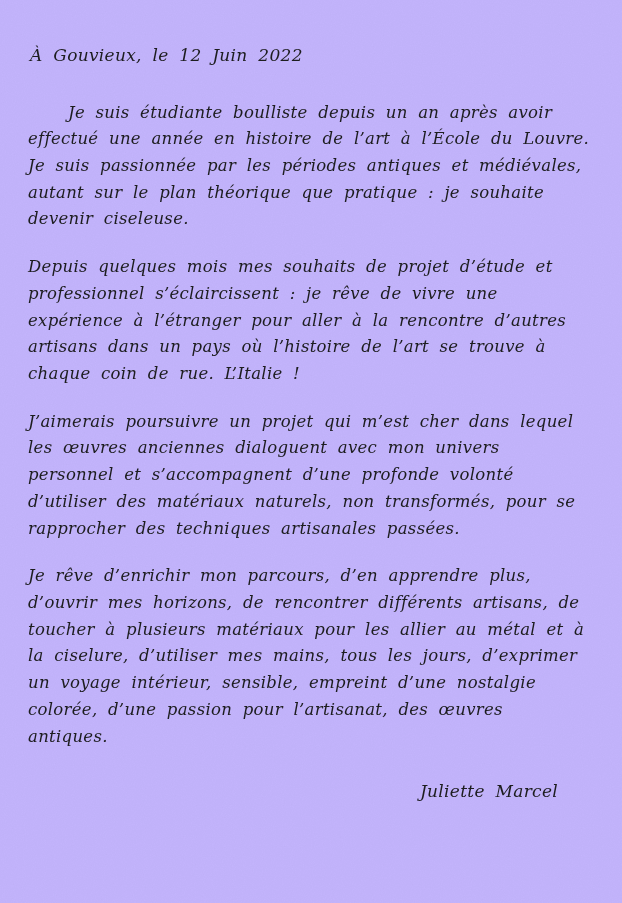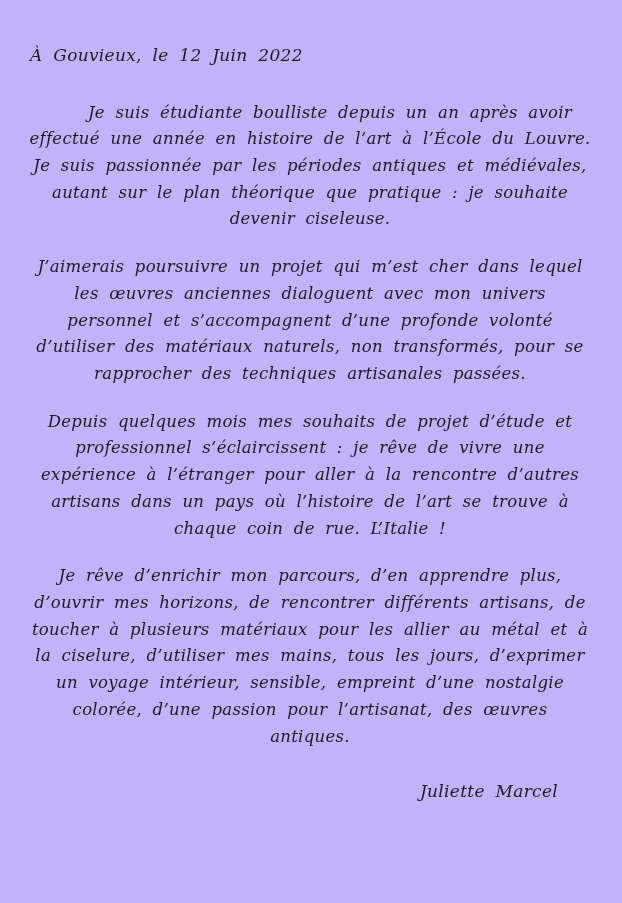--- a/index.html
+++ b/index.html
@@ -35,21 +35,21 @@
     line-height: 1.62;
     word-spacing: 5px;
     letter-spacing: 0.3px;
   }
   .dateline {
     margin: 8px 0 30px 2px;
     font-size: 17px;
   }
   .para {
     margin: 0 0 21px 0;
-    text-align: center;
+    text-align: left;
   }
   .para.indent-first {
     text-indent: 40px;
   }
   .signature-block {
     margin-top: 28px;
     text-align: right;
     padding-right: 34px;
   }
   .signature-name {
@@ -68,23 +68,23 @@
     </filter>
     <rect width="622" height="903" filter="url(#paperNoise)"></rect>
   </svg>
 
   <div class="content">
 
     <div class="dateline">À Gouvieux, le 12 Juin 2022</div>
 
     <p class="para indent-first">Je suis étudiante boulliste depuis un an après avoir effectué une année en histoire de l’art à l’École du Louvre. Je suis passionnée par les périodes antiques et médiévales, autant sur le plan théorique que pratique : je souhaite devenir ciseleuse.</p>
 
+    <p class="para">Depuis quelques mois mes souhaits de projet d’étude et professionnel s’éclaircissent : je rêve de vivre une expérience à l’étranger pour aller à la rencontre d’autres artisans dans un pays où l’histoire de l’art se trouve à chaque coin de rue. L’Italie !</p>
+
     <p class="para">J’aimerais poursuivre un projet qui m’est cher dans lequel les œuvres anciennes dialoguent avec mon univers personnel et s’accompagnent d’une profonde volonté d’utiliser des matériaux naturels, non transformés, pour se rapprocher des techniques artisanales passées.</p>
-
-    <p class="para">Depuis quelques mois mes souhaits de projet d’étude et professionnel s’éclaircissent : je rêve de vivre une expérience à l’étranger pour aller à la rencontre d’autres artisans dans un pays où l’histoire de l’art se trouve à chaque coin de rue. L’Italie !</p>
 
     <p class="para">Je rêve d’enrichir mon parcours, d’en apprendre plus, d’ouvrir mes horizons, de rencontrer différents artisans, de toucher à plusieurs matériaux pour les allier au métal et à la ciselure, d’utiliser mes mains, tous les jours, d’exprimer un voyage intérieur, sensible, empreint d’une nostalgie colorée, d’une passion pour l’artisanat, des œuvres antiques.</p>
 
 
     <div class="signature-block">
       <div class="signature-name">Juliette Marcel</div>
 
     </div>
 
   </div>

